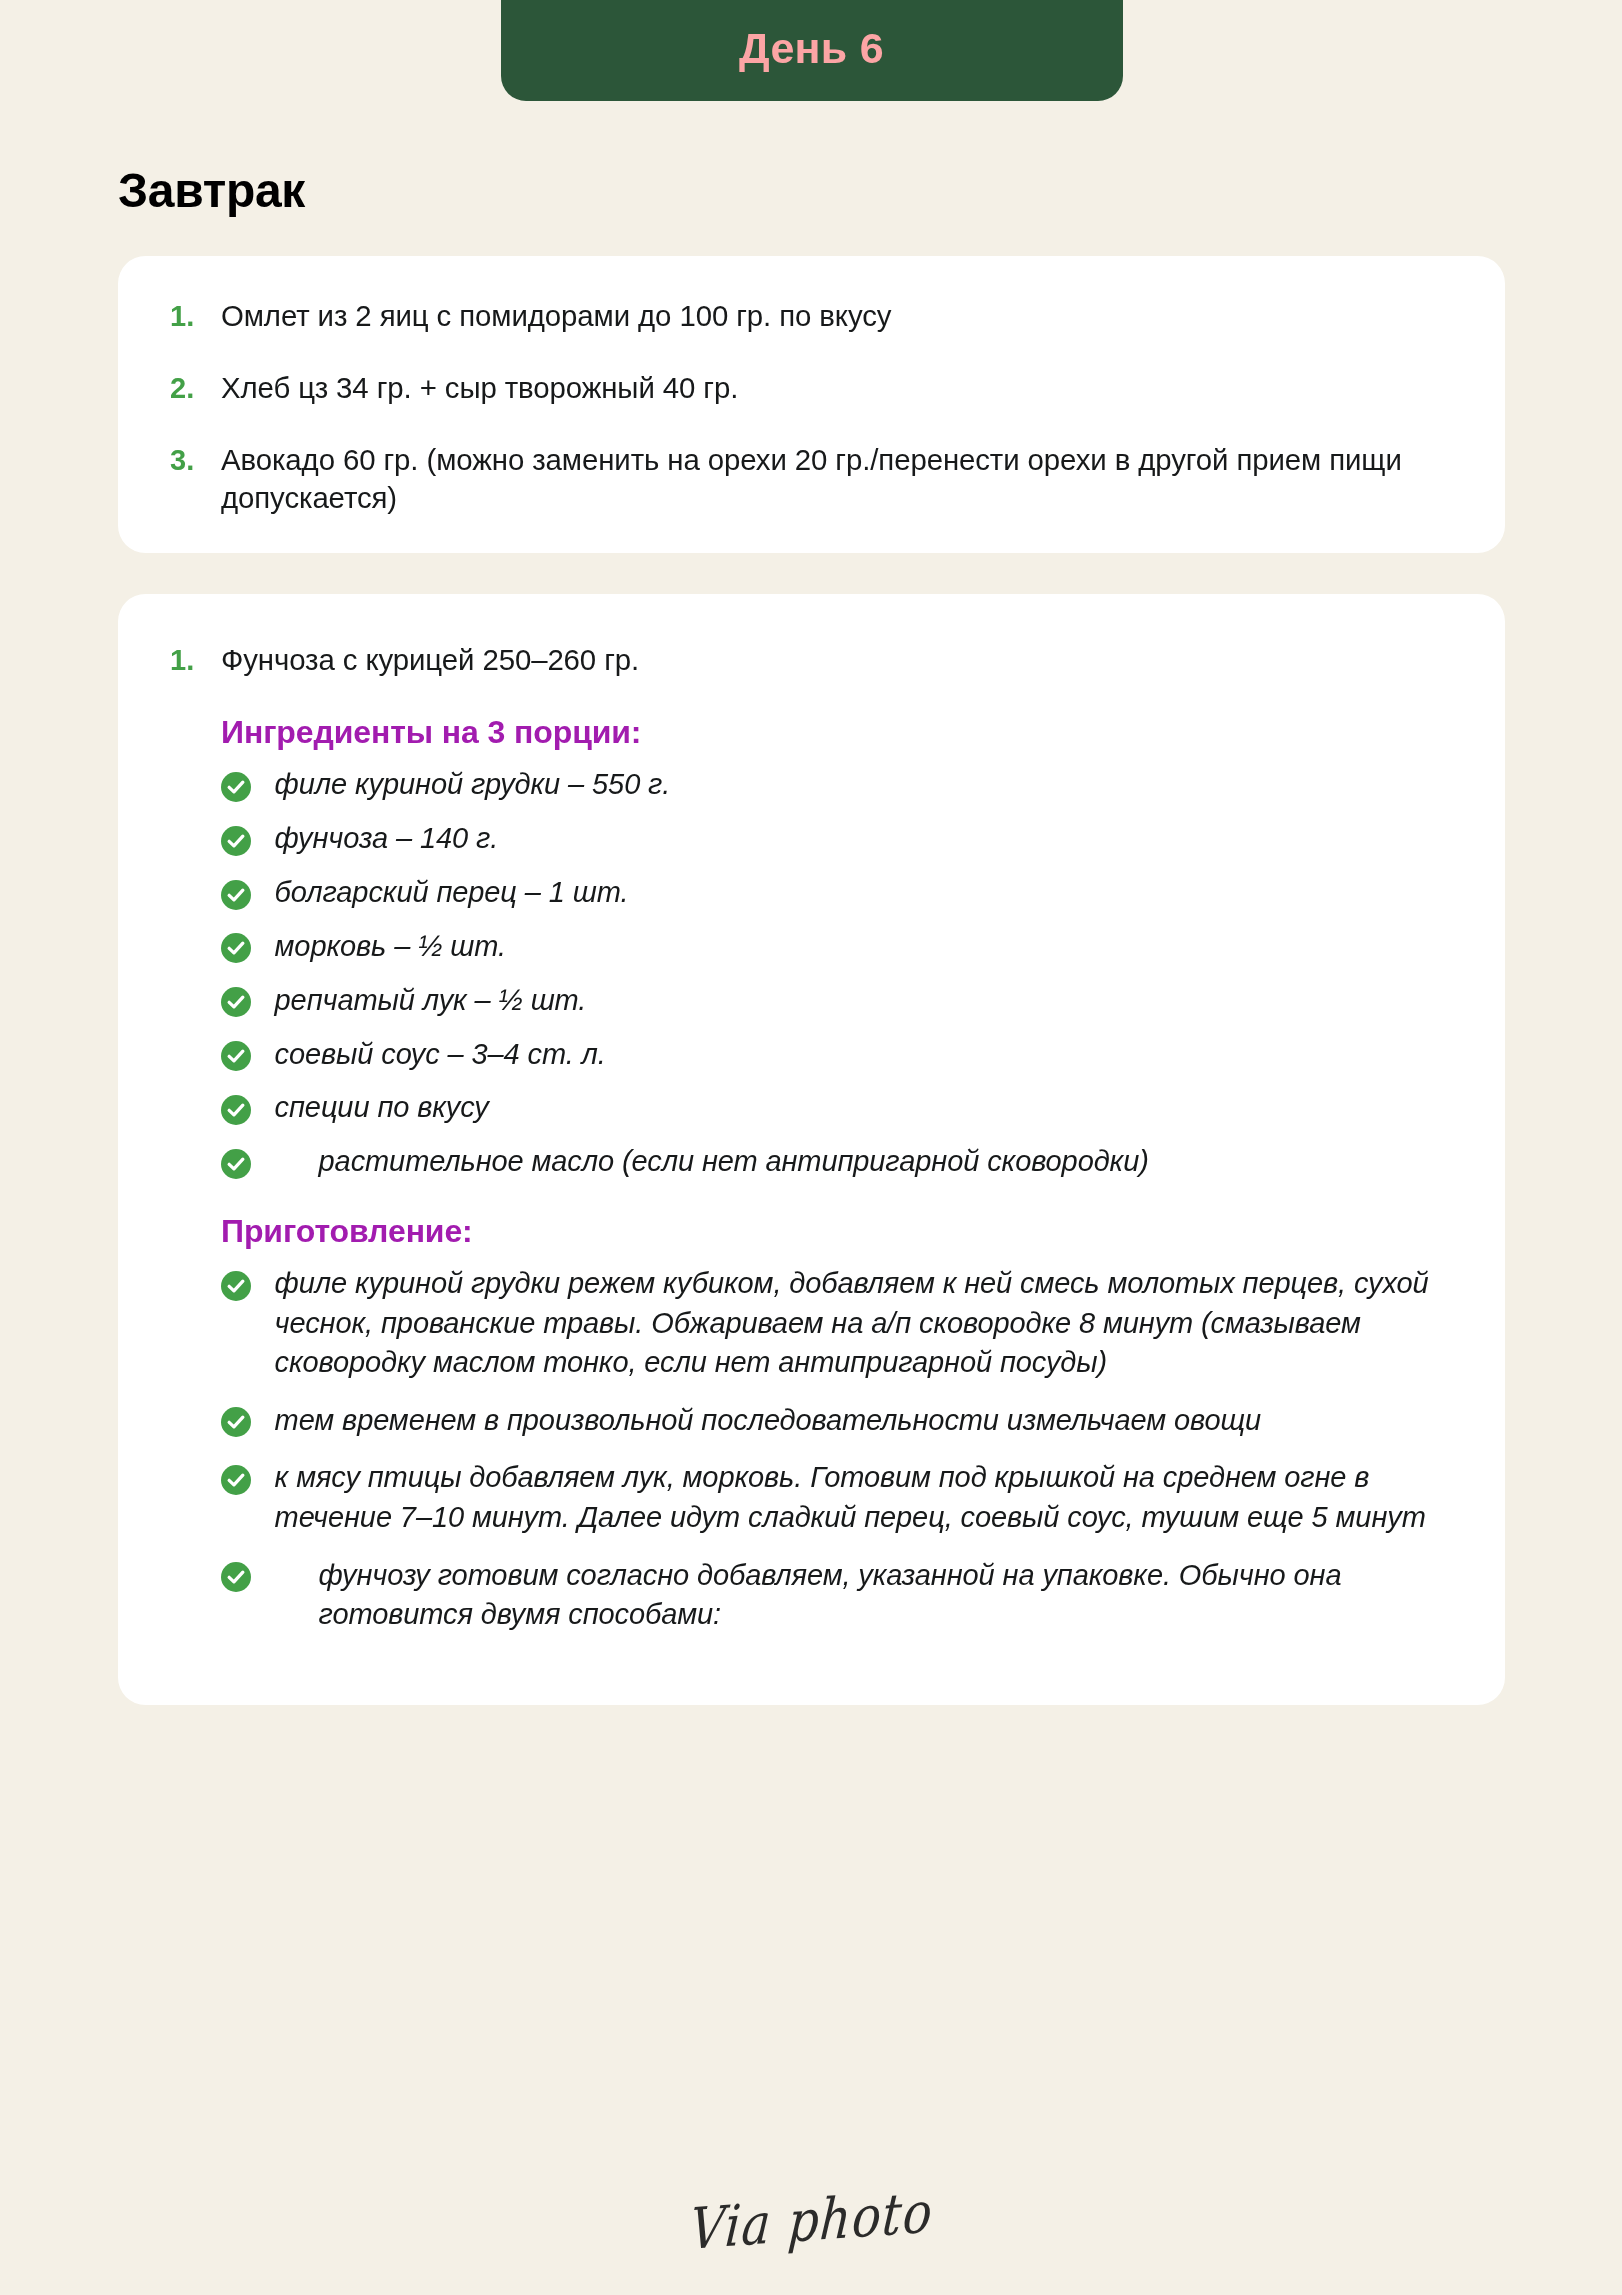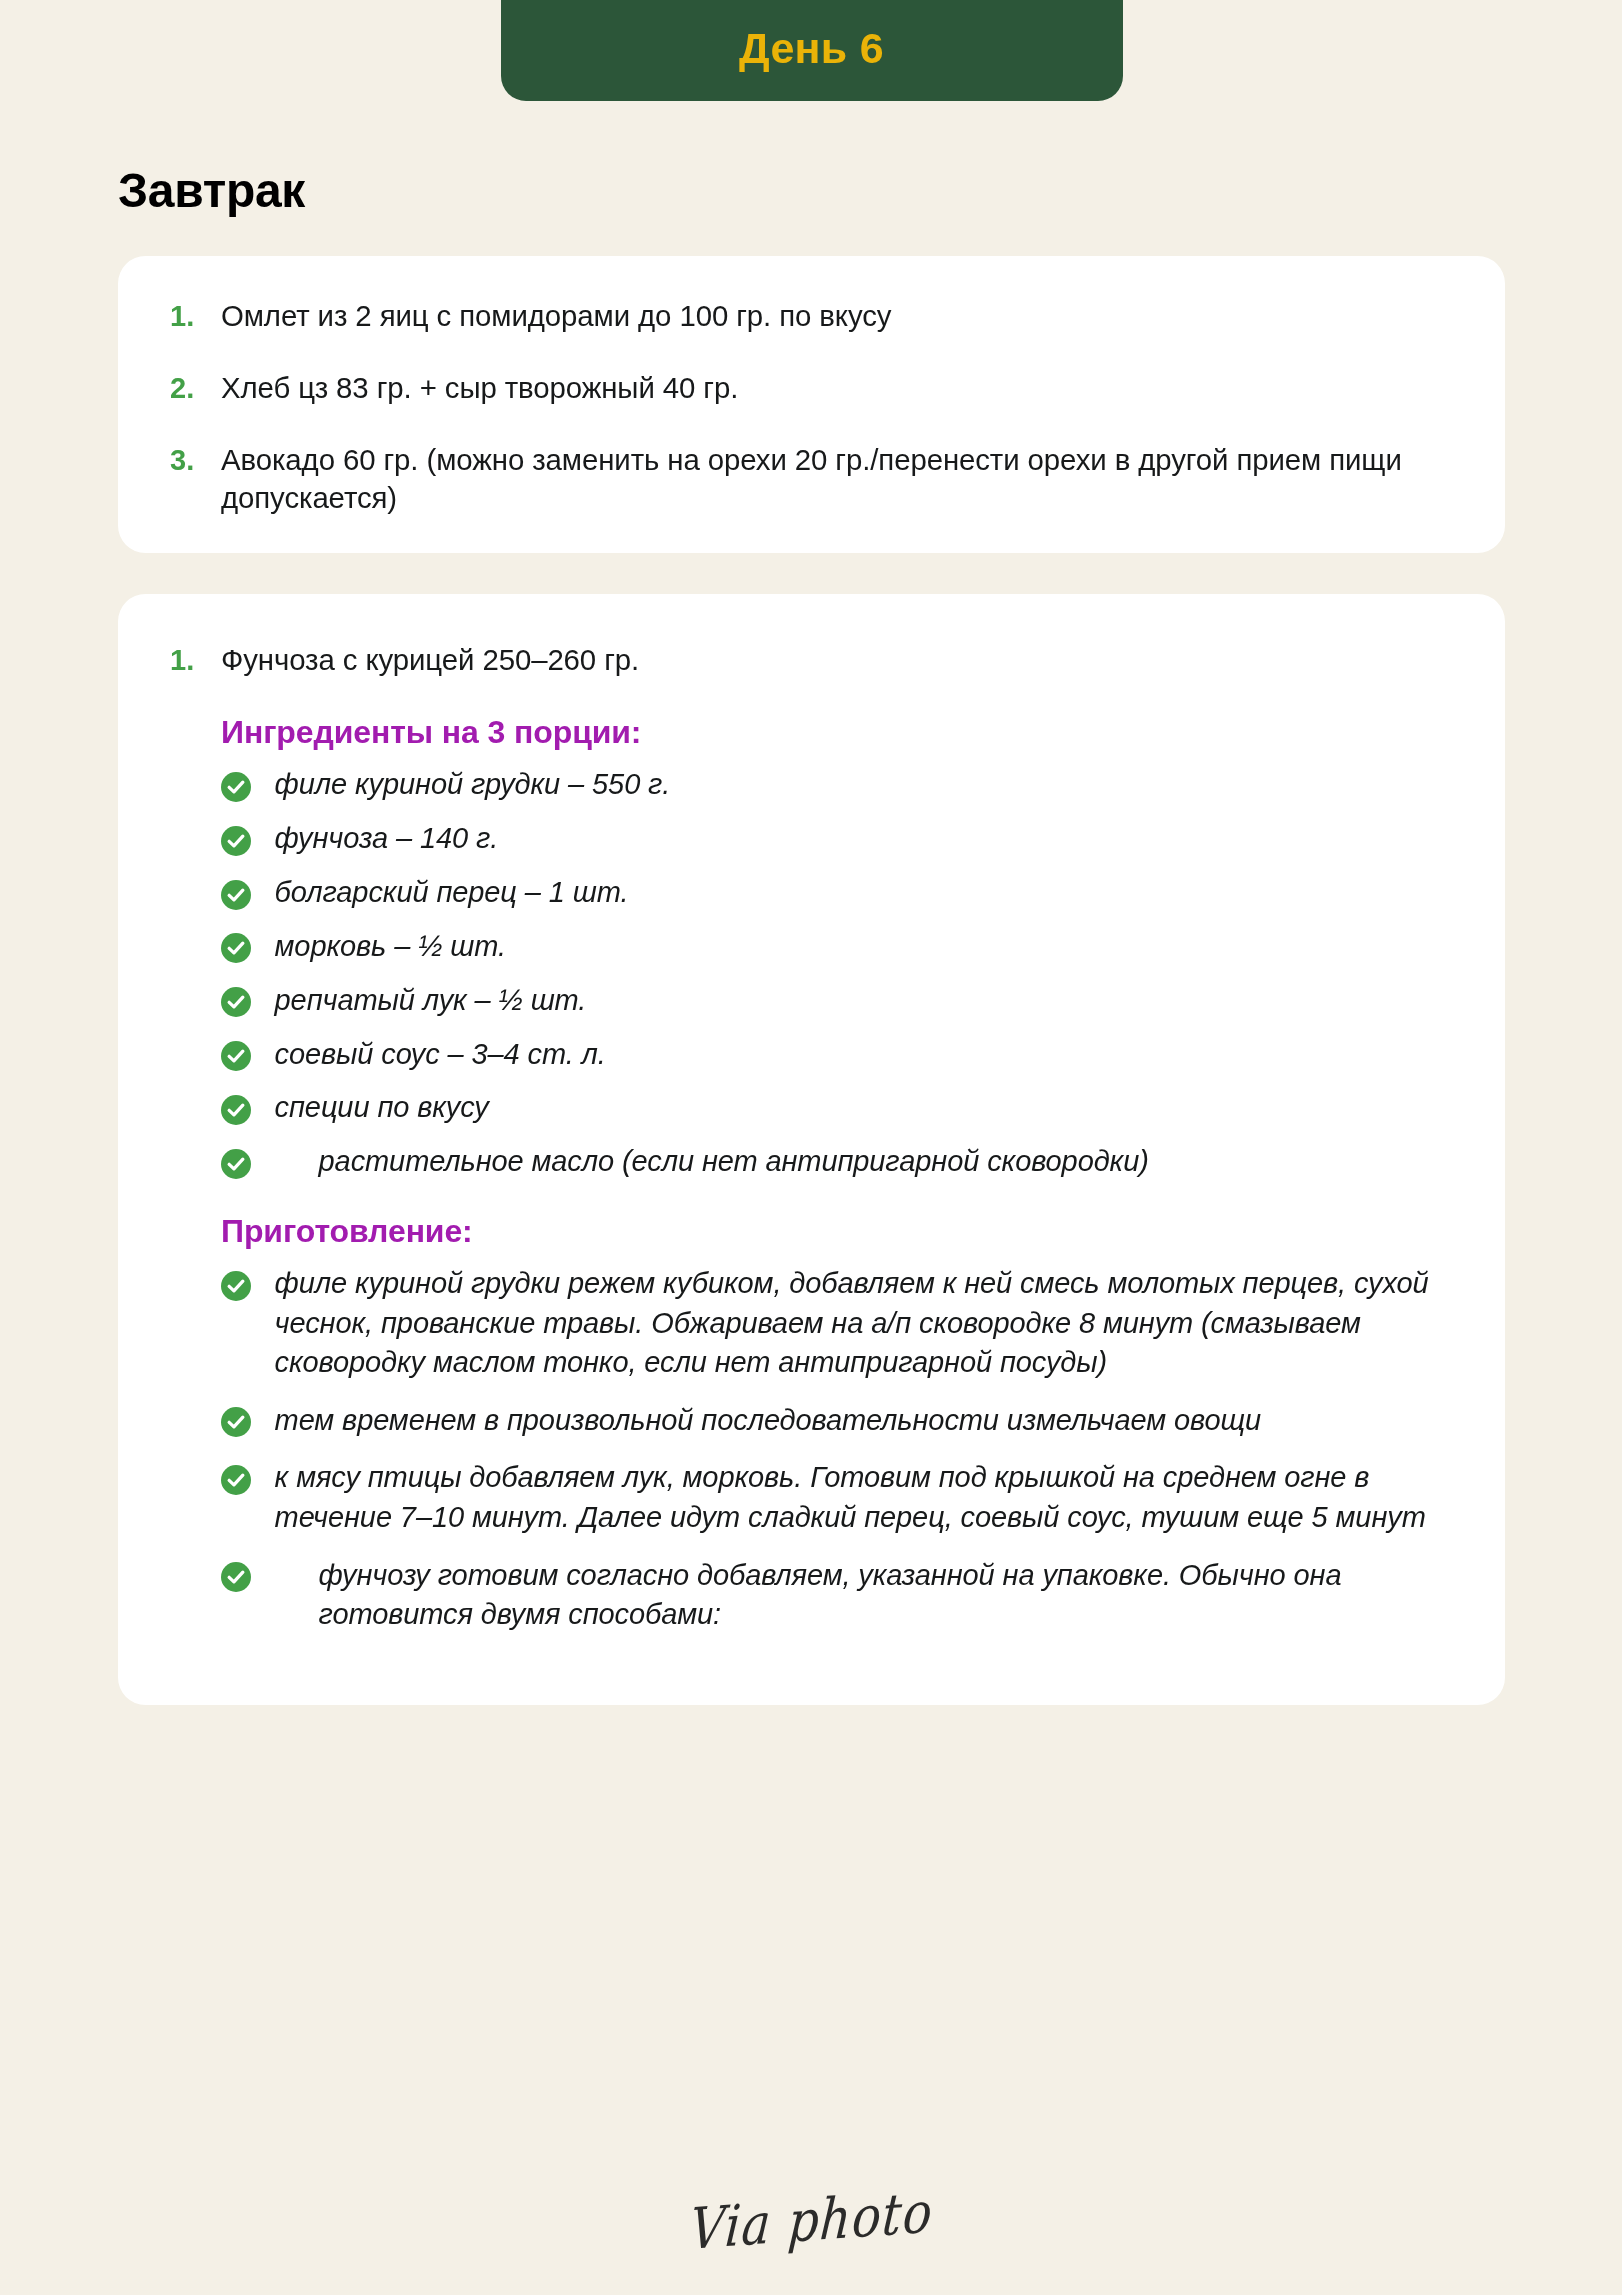--- a/index.html
+++ b/index.html
@@ -27,21 +27,21 @@
     height: 101px;
     background: #2C5639;
     border-radius: 0 0 25px 25px;
     display: flex;
     align-items: center;
     justify-content: center;
     box-sizing: border-box;
     padding-bottom: 3.9px;
   }
   .day-badge-text {
-    color: #eab308;
+    color: #fca5a5;
     font-size: 43px;
     font-weight: bold;
     letter-spacing: 0.3px;
   }
 
   
   .page {
     padding: 0 118px;
     box-sizing: border-box;
   }
@@ -181,21 +181,21 @@
   <h2 class="meal-heading breakfast">Завтрак</h2>
 
   <div class="card breakfast-card">
     <ul class="num-list">
       <li class="num-item">
         <span class="num-marker">1.</span>
         <span class="num-text">Омлет из 2 яиц с помидорами до 100 гр. по вкусу</span>
       </li>
       <li class="num-item">
         <span class="num-marker">2.</span>
-        <span class="num-text">Хлеб цз 83 гр. + сыр творожный 40 гр.</span>
+        <span class="num-text">Хлеб цз 34 гр. + сыр творожный 40 гр.</span>
       </li>
       <li class="num-item">
         <span class="num-marker">3.</span>
         <span class="num-text">Авокадо 60 гр. (можно заменить на орехи 20 гр./перенести орехи в другой прием пищи допускается)</span>
       </li>
     </ul>
   </div>
 
 
   <div class="card lunch-card">

